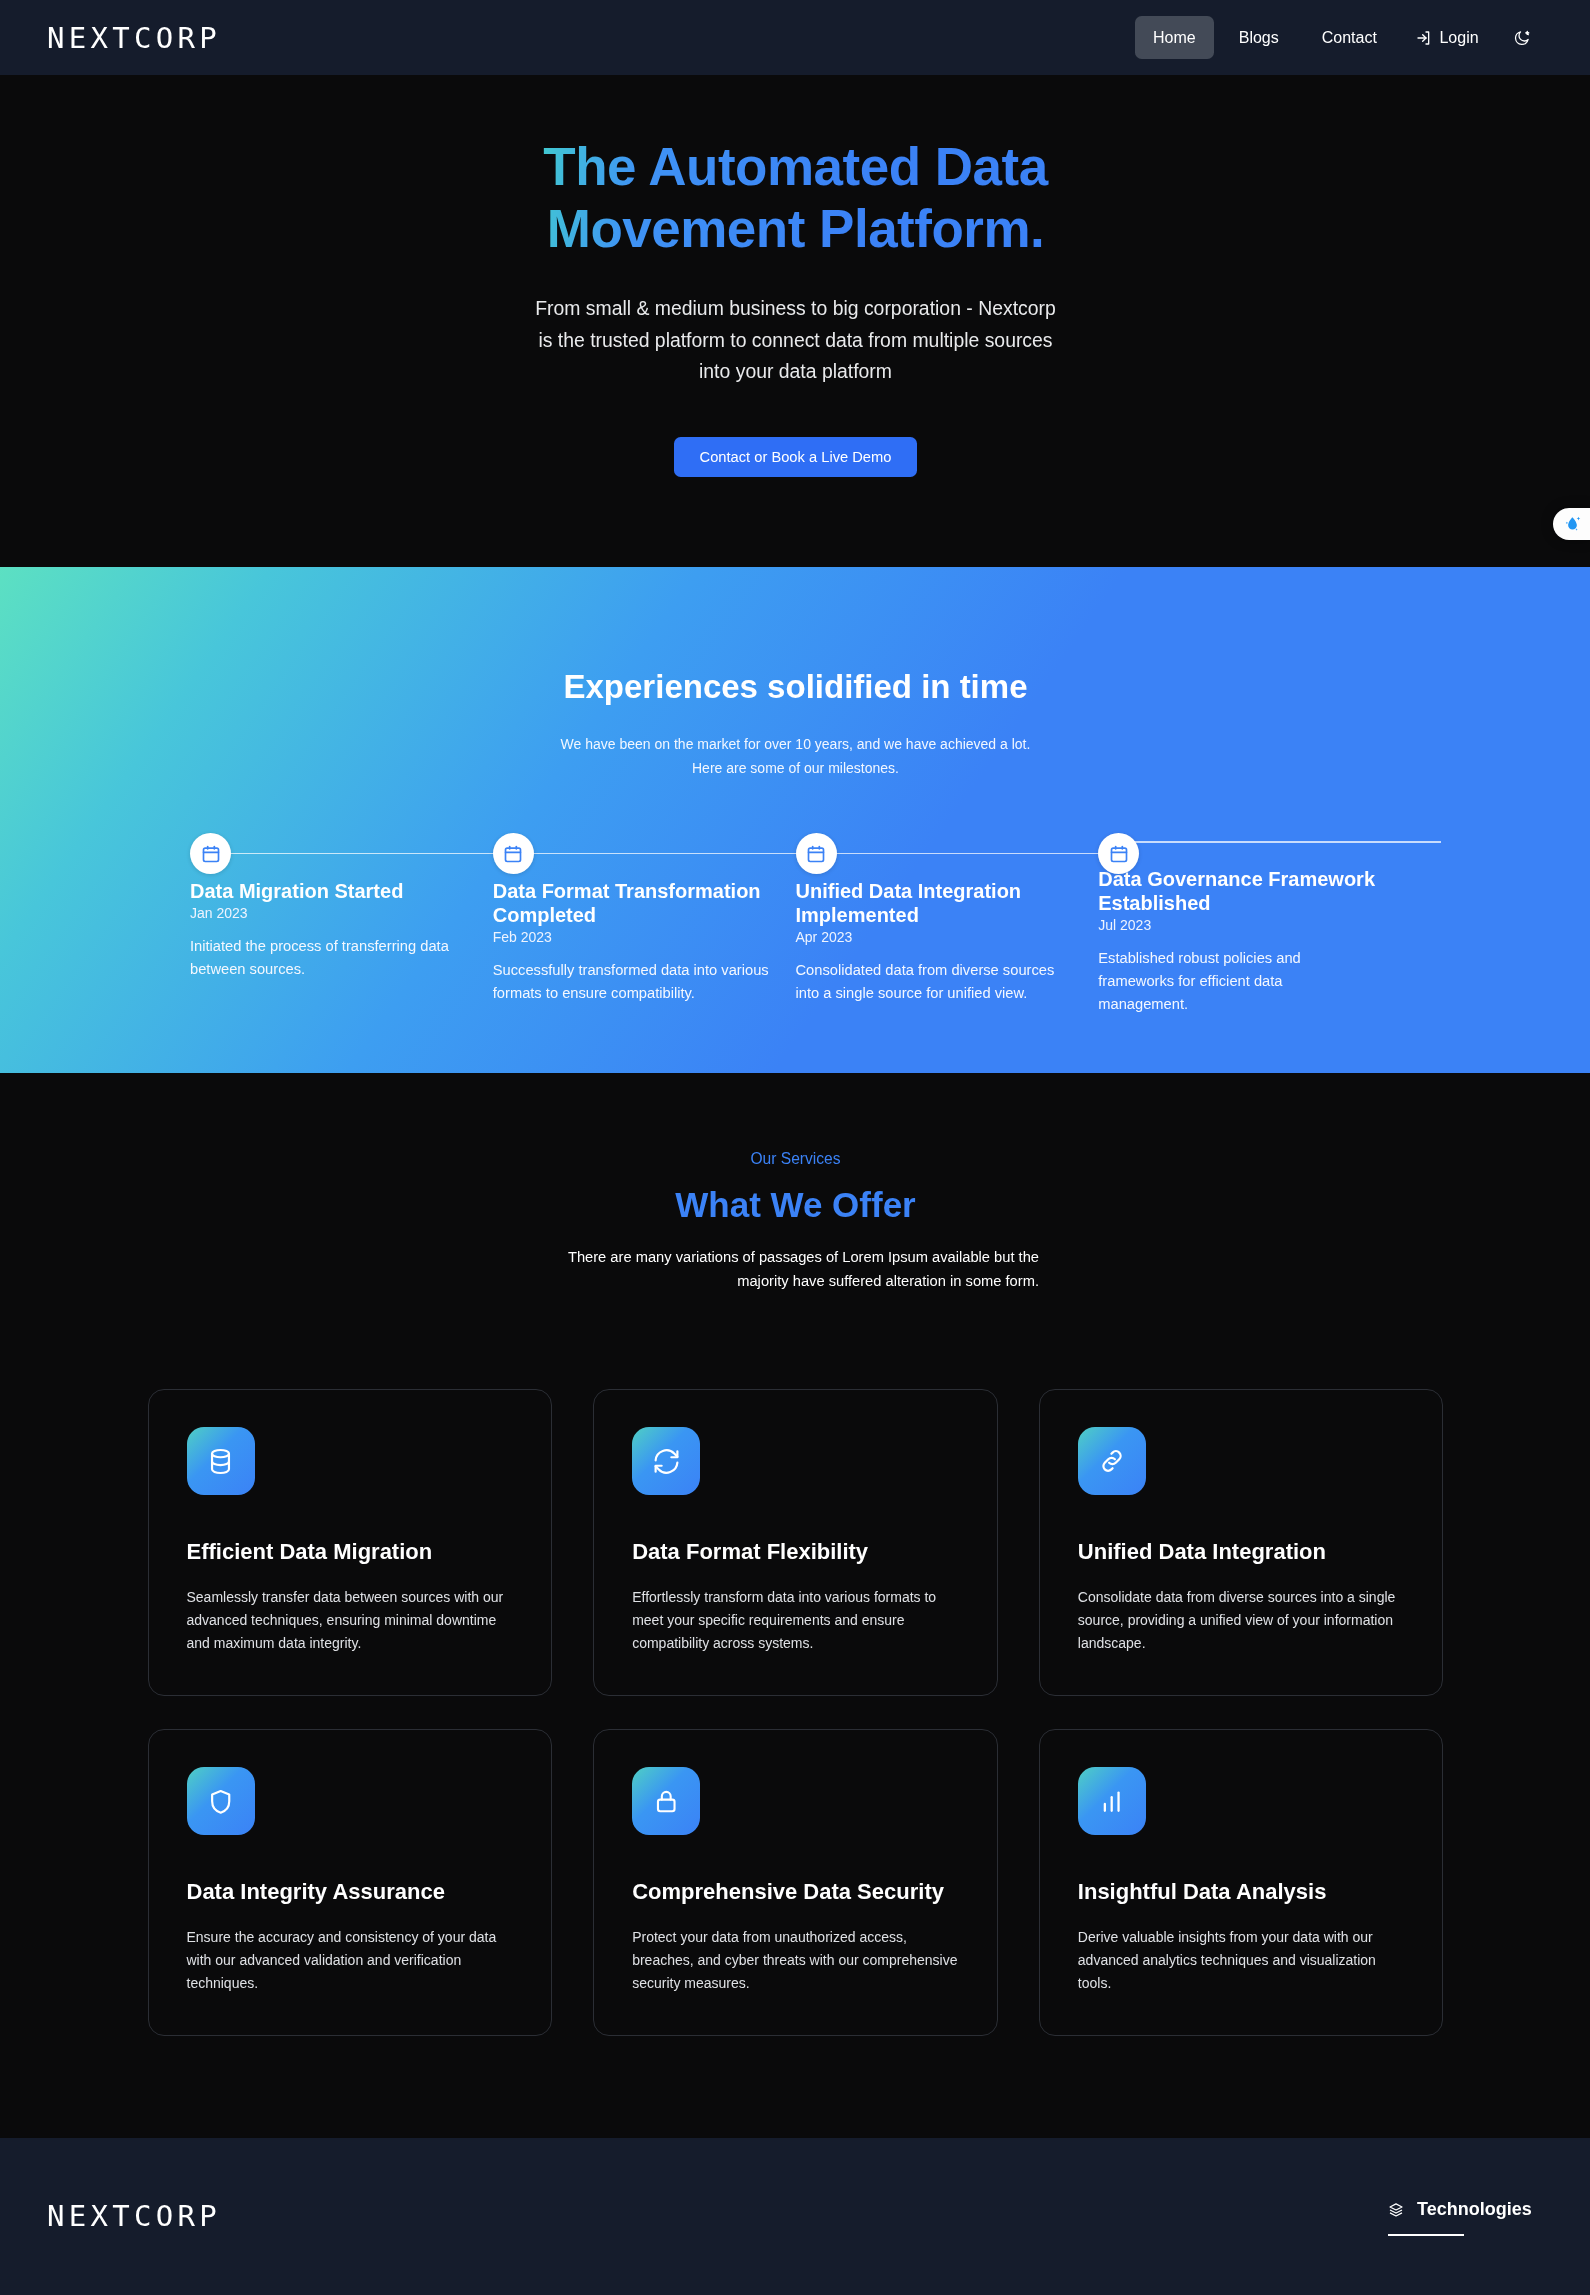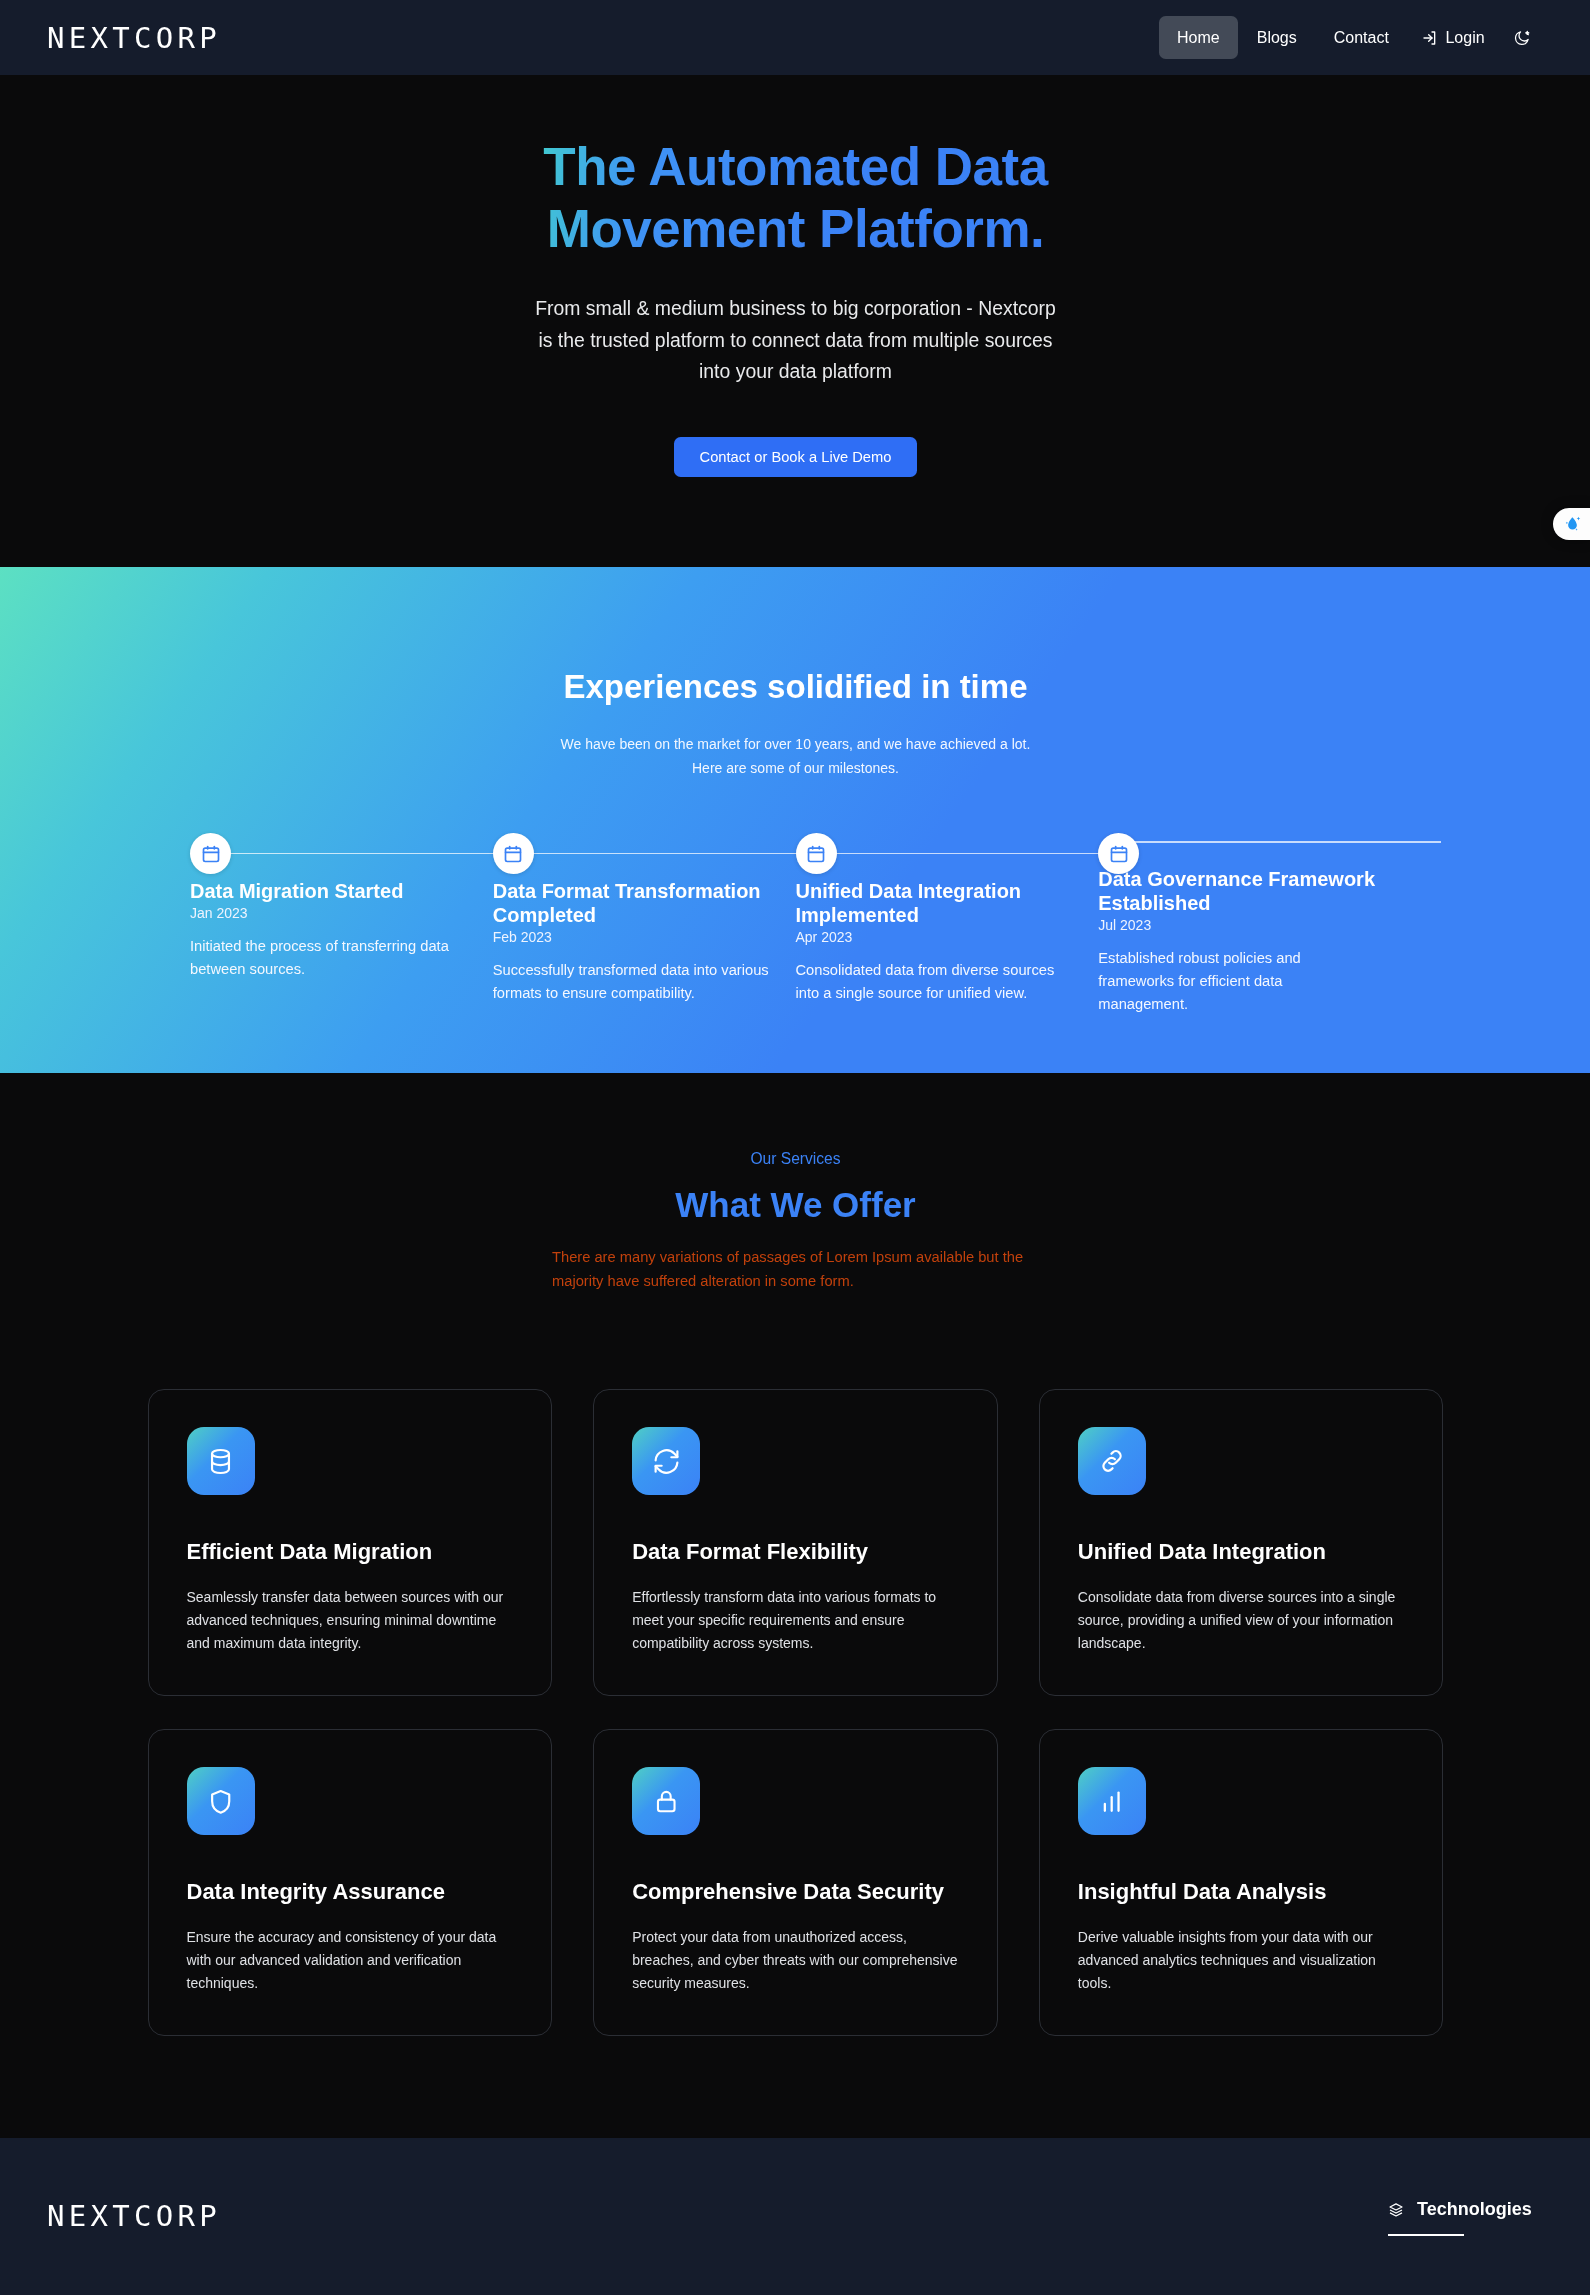--- a/index.html
+++ b/index.html
@@ -15,21 +15,21 @@
   
   .header {
     height:75px; background:#151c2c;
     display:flex; align-items:center; justify-content:space-between;
     padding:0 47px; position:relative; z-index:30;
   }
   .brand {
     font-size:29px; letter-spacing:4.3px; font-weight:400;
     font-family:"DejaVu Sans Mono", monospace; color:#fff;
   }
-  .nav { display:flex; align-items:center; gap:1px; }
+  .nav { display:flex; align-items:center; gap:7px; }
   .nav-item {
     font-size:16px; color:#fff; padding:12.3px 18px; border-radius:6.6px;
     white-space:nowrap; text-decoration:none; display:flex; align-items:center;
   }
   .nav-item.active { background:#434a57; }
   .nav-login { display:flex; align-items:center; gap:7.6px; padding:12.3px 14px; font-size:16px; }
   .nav-theme { padding:9.5px 13.2px; display:flex; align-items:center; }
   .ico { display:inline-block; line-height:0; }
 
   
@@ -87,21 +87,21 @@
   .tl-date { font-size:14px; color:#eef4ff; margin-top:1.9px; font-weight:300; }
   .tl-desc { font-size:14.7px; line-height:1.55; color:#f4f8ff; margin-top:14px; font-weight:300; }
   .tl-item.offset .tl-dotline { height:29px; }
   .tl-item.offset .tl-line { top:8px; }
 
   
   .svc { background:#0a0a0b; padding:77px 0 102px; }
   .svc-eyebrow { text-align:center; font-size:15.6px; color:#3b82f6; }
   .svc-title { text-align:center; font-size:35px; font-weight:700; color:#3b82f6; margin-top:17px; }
   .svc-sub {
-    text-align:left; font-size:14.7px; line-height:1.62; color:#c2410c;
+    text-align:right; font-size:14.7px; line-height:1.62; color:#ffffff;
     margin:21px auto 0; max-width:487px; font-weight:300;
   }
   .svc-grid {
     margin:96px auto 0; width:1296px;
     display:grid; grid-template-columns:repeat(3,1fr); gap:33px 41px;
   }
   .card {
     background:#0a0a0b; border:1.4px solid #2b2e35; border-radius:16px;
     padding:37px 38px 41px;
   }

